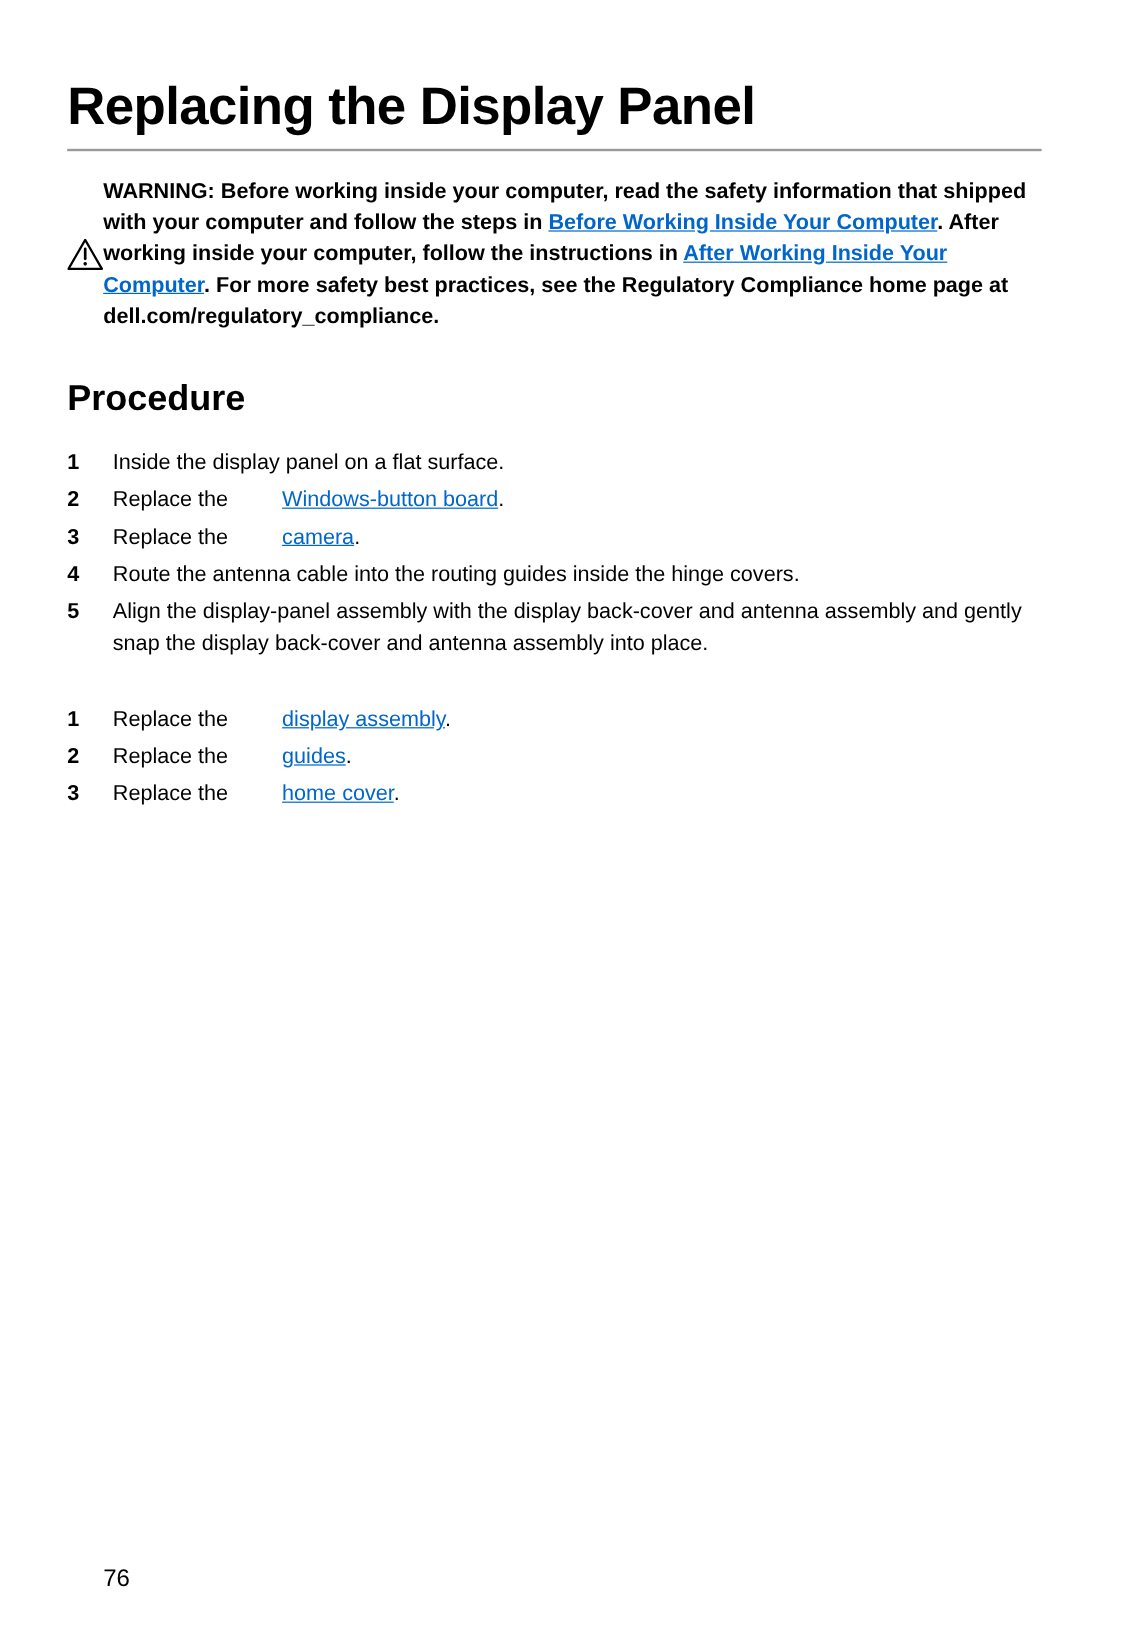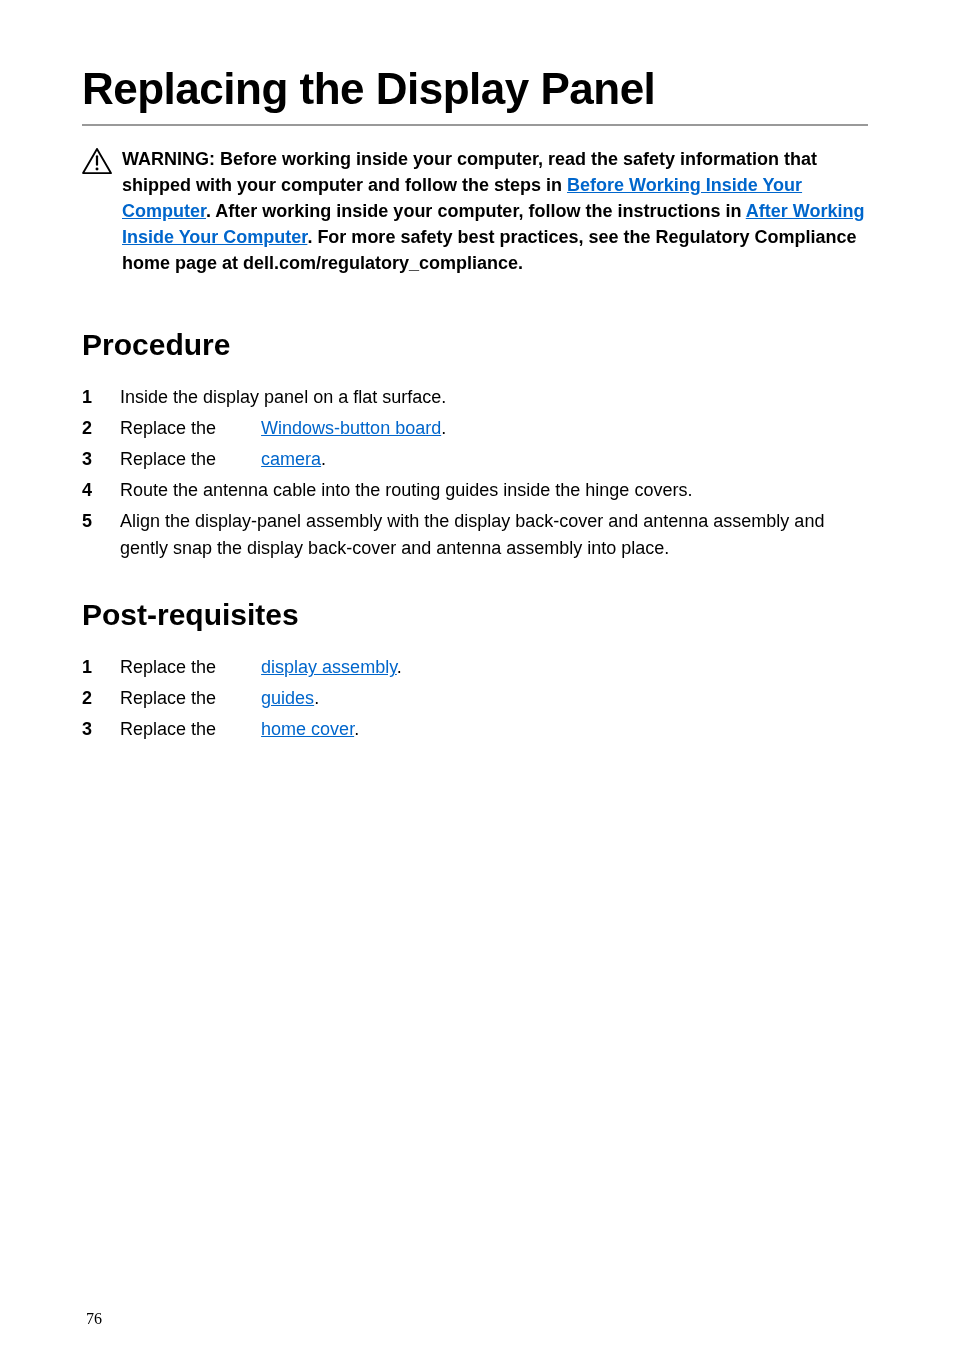--- a/index.html
+++ b/index.html
@@ -8,42 +8,41 @@
     padding: 0;
   }
   html, body {
     width: 954px;
     height: 1366px;
     background: #ffffff;
     font-family: "Segoe UI", "Helvetica Neue", Arial, sans-serif;
     color: #000000;
   }
   .page {
-    padding: 64px 86px 40px 82px;
+    padding: 64px 86px 40px 56px;
     width: 954px;
     height: 1366px;
     position: relative;
   }
   .title {
     font-size: 44px;
     font-weight: 700;
     letter-spacing: -0.5px;
     color: #000000;
     border-bottom: 2px solid #999;
     padding-bottom: 10px;
     margin-bottom: 20px;
   }
   .warning-block {
     display: flex;
-    align-items: flex-start;
-    gap: 10px;
+    align-items: center;
     font-size: 18px;
     font-weight: 700;
     line-height: 1.45;
-    margin-bottom: 52px;
+    margin-bottom: 40px;
   }
   .warning-icon {
     flex: 0 0 auto;
     width: 30px;
     height: 26px;
     margin-top: 2px;
   }
   .warning-text {
     flex: 1 1 auto;
   }
@@ -81,23 +80,22 @@
     flex: 0 0 auto;
     text-align: left;
   }
   .ol li .body {
     flex: 1 1 auto;
   }
   .page-number {
     position: absolute;
     bottom: 38px;
     left: 86px;
-    font-size: 16px;
+    font-size: 20px;
     color: #000;
-    font-family: Liberation Serif, serif;
   }
 </style>
 </head>
 <body>
 
 <div class="page">
 
   <h1 class="title">Replacing the Display Panel</h1>
 
   <div class="warning-block">
@@ -132,21 +130,20 @@
     <li>
       <span class="num">4</span>
       <span class="body">Route the antenna cable into the routing guides inside the hinge covers.</span>
     </li>
     <li>
       <span class="num">5</span>
       <span class="body">Align the display-panel assembly with the display back-cover and antenna assembly and gently snap the display back-cover and antenna assembly into place.</span>
     </li>
   </ol>
 
-  <h2 class="h2">Post-requisites</h2>
   <ol class="ol">
     <li>
       <span class="num">1</span>
       <span class="body">
         <span>Replace the </span><a href="#" class="link normal">display assembly</a><span>.</span>
       </span>
     </li>
     <li>
       <span class="num">2</span>
       <span class="body">

